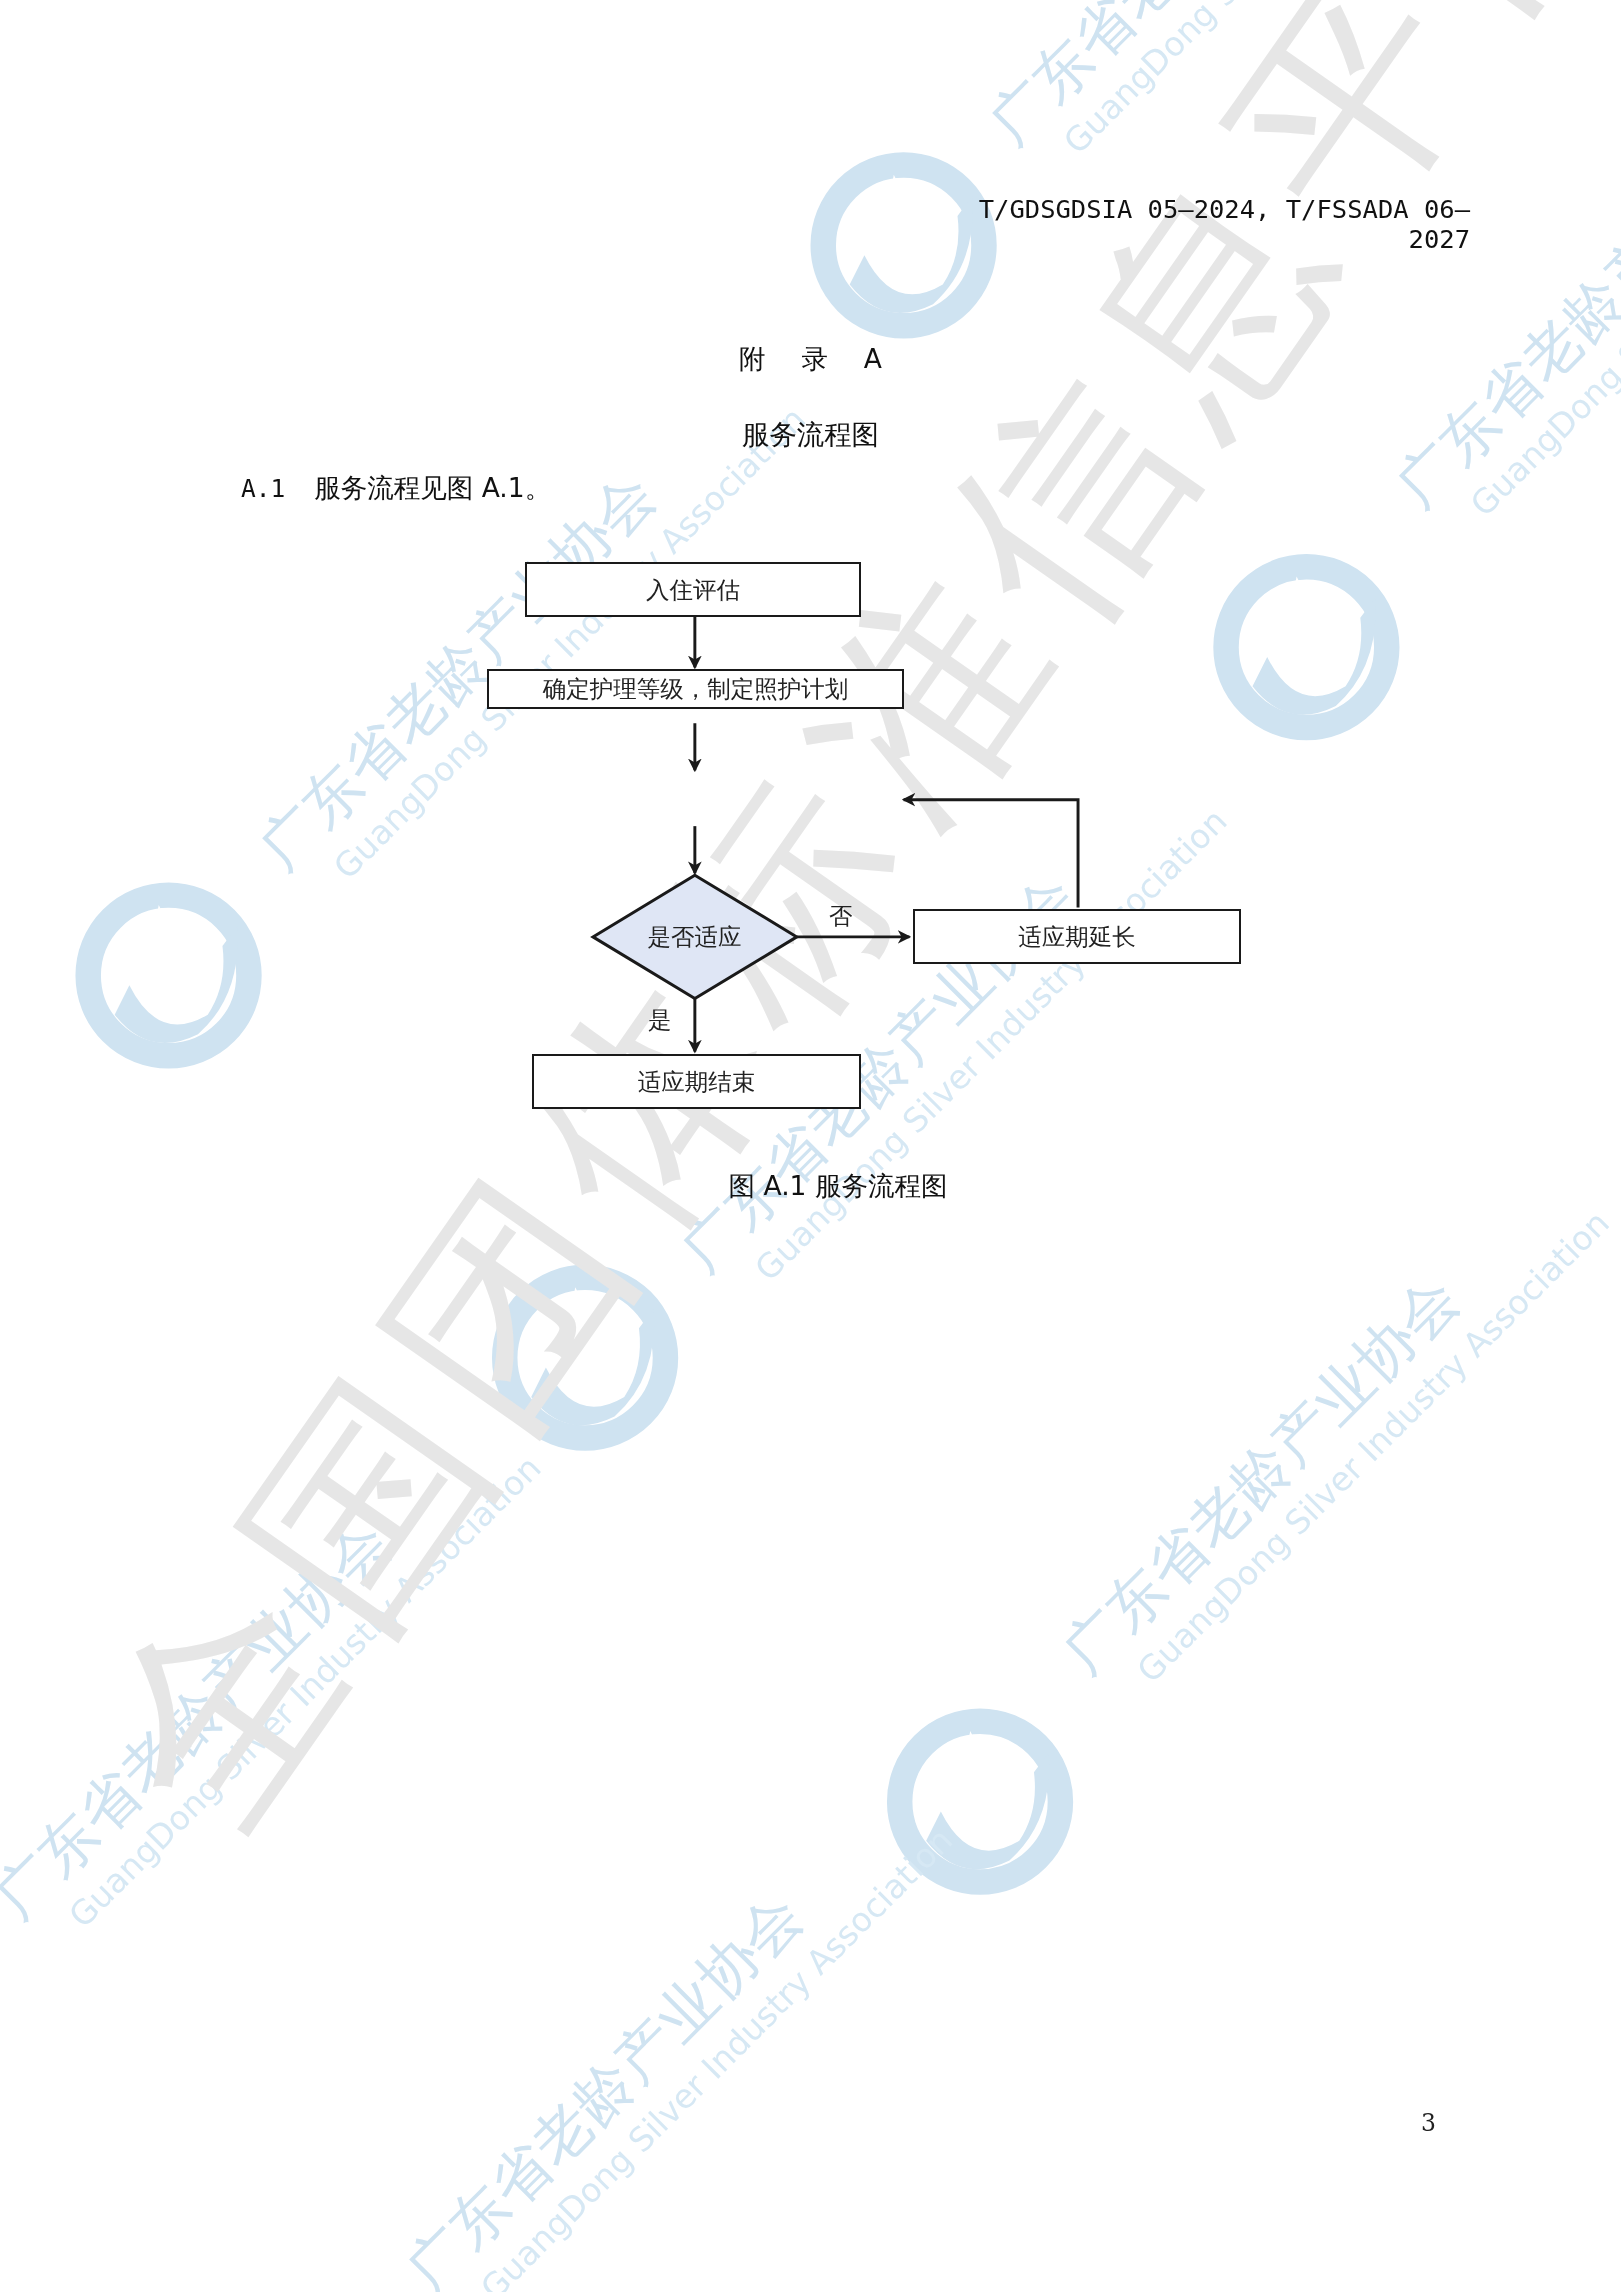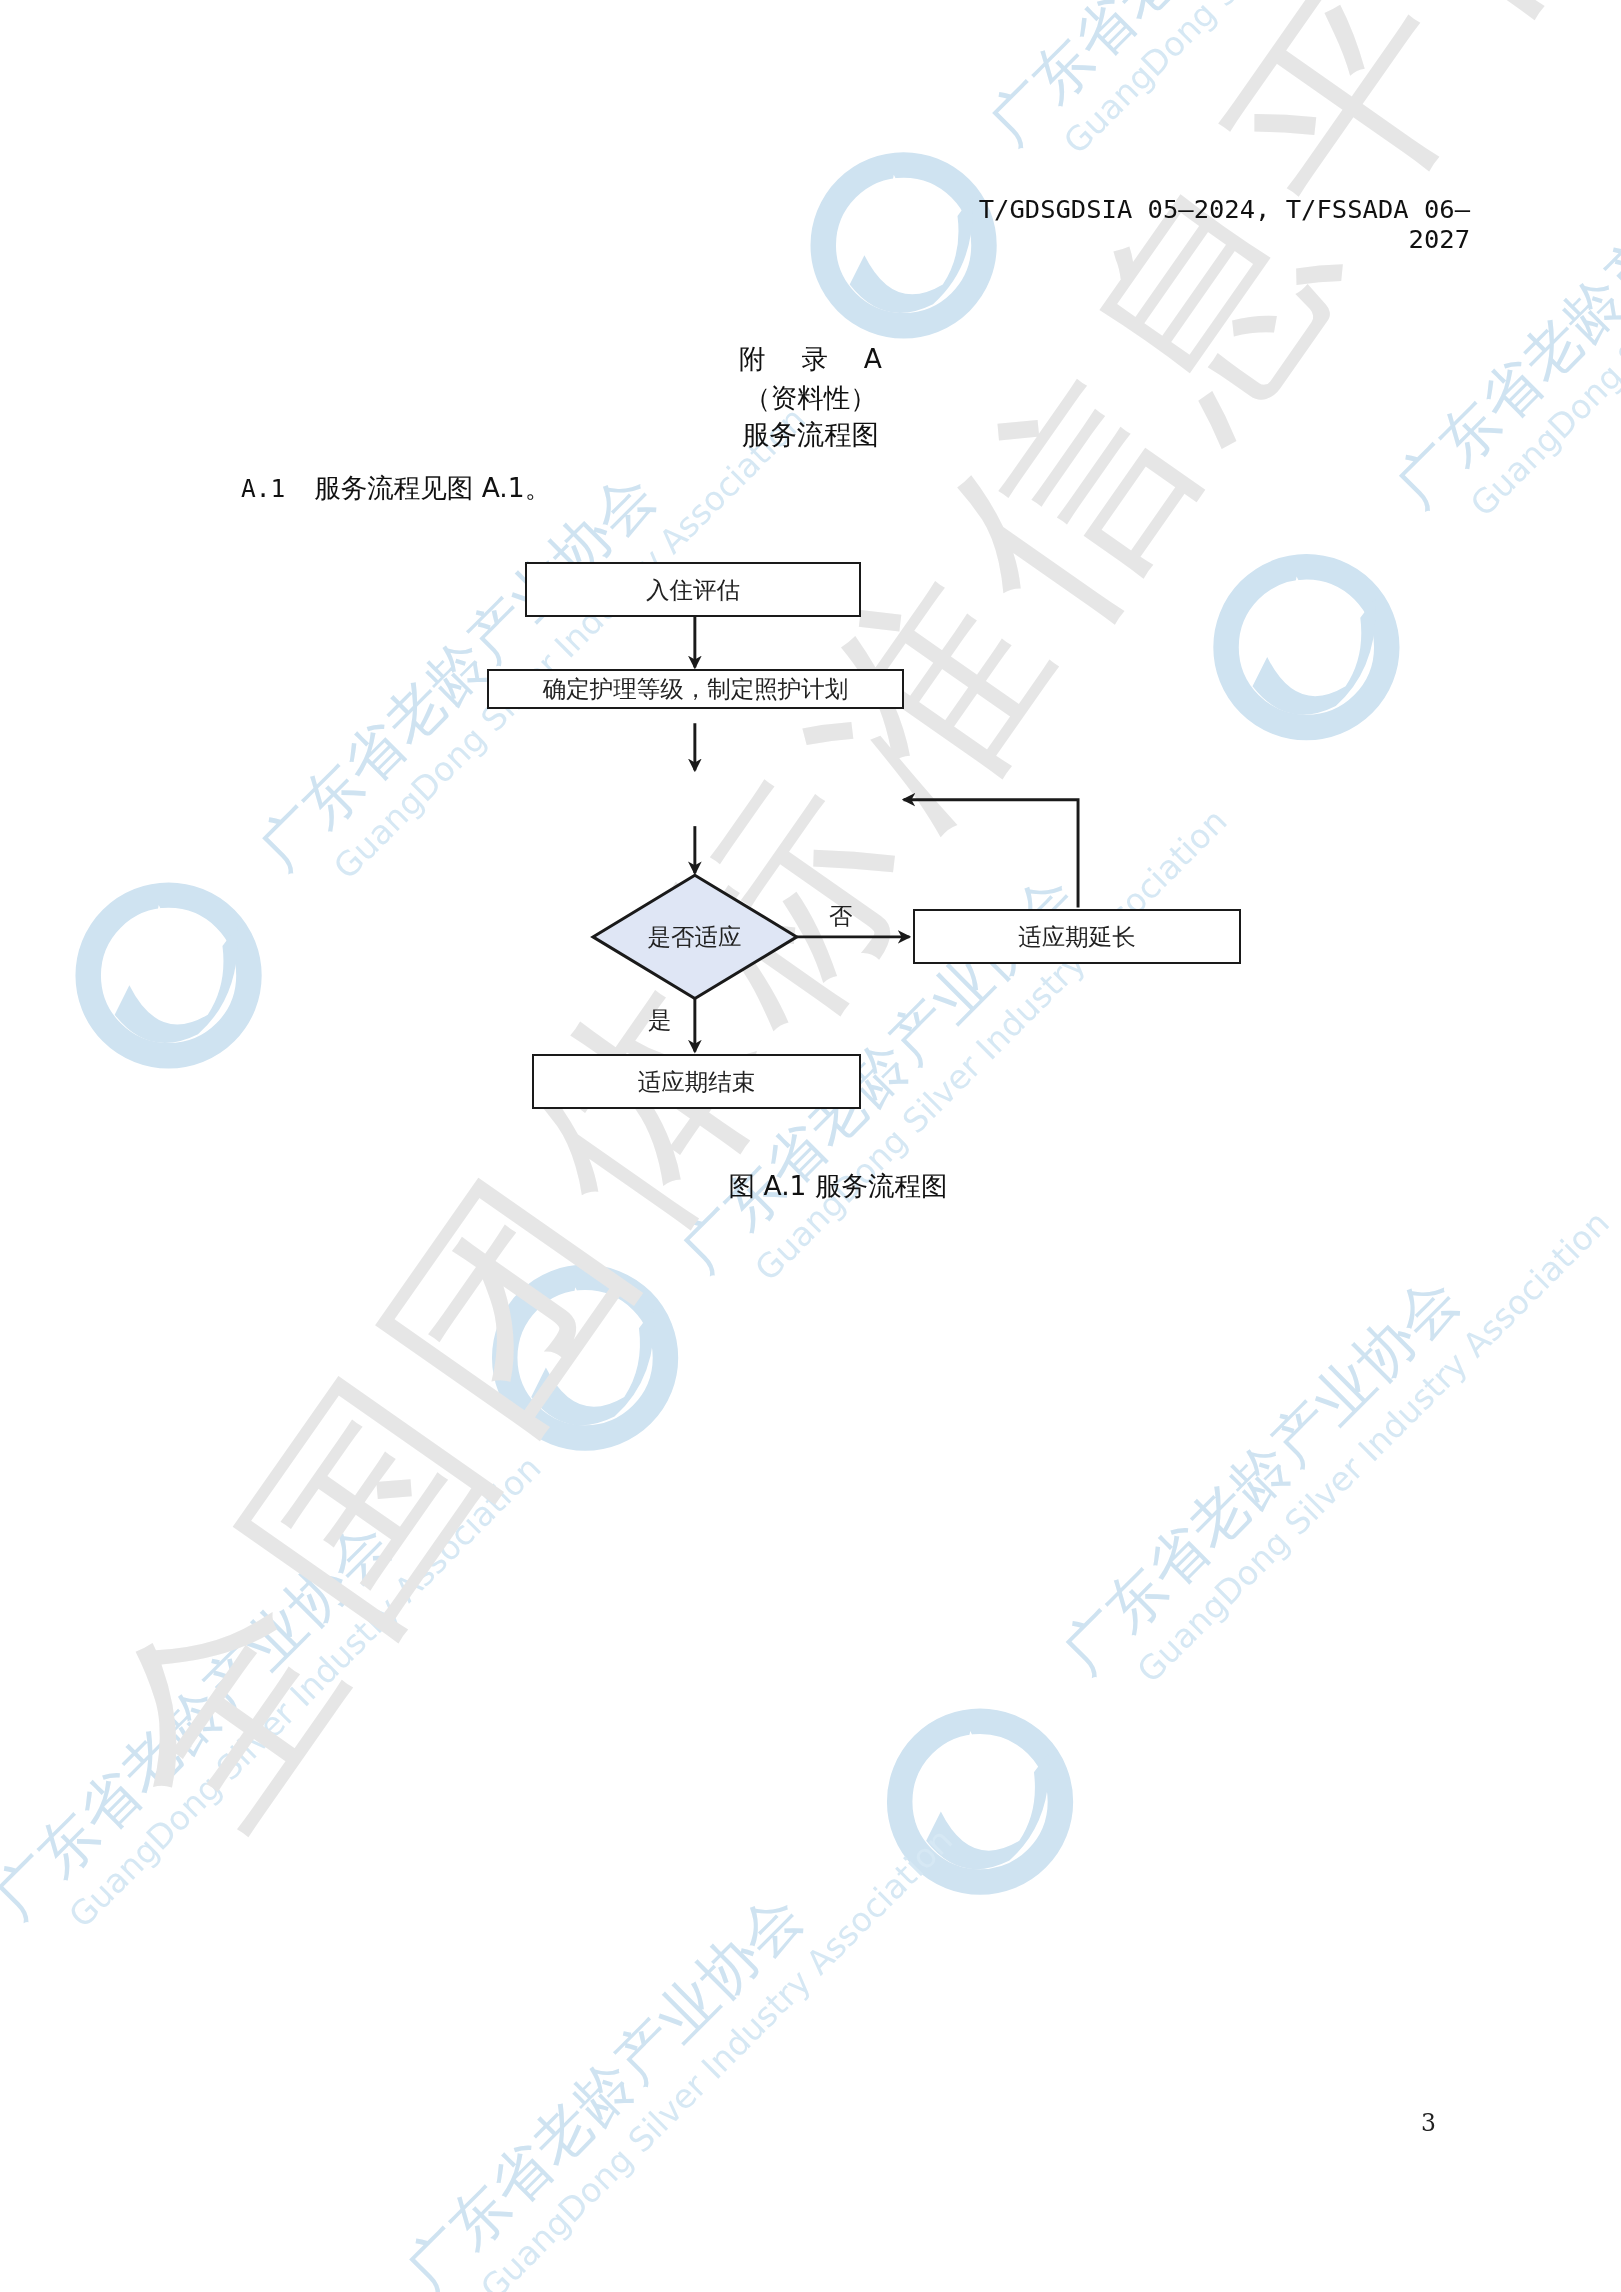--- a/index.html
+++ b/index.html
@@ -109,21 +109,20 @@
 
 <div class="layer content">
 
   <div class="abs header-code">T/GDSGDSIA 05—2024, T/FSSADA 06—2027</div>
 
   <div class="abs title-block appendix-label">
     <span>附</span>
     <span>录</span>
     <span>A</span>
   </div>
-  <div class="abs title-block appendix-type">（资料性）</div>
   <div class="abs title-block appendix-title">服务流程图</div>
 
   <div class="abs section-line">
     <span class="num">A.1</span><span>服务流程见图 A.1。</span>
   </div>
 
   <div class="abs" style="left:0;top:0;width:1621px;height:1274px;">
     <svg class="abs" style="left:0;top:0;" width="1621" height="1274" viewBox="0 0 1654 1300" xmlns="http://www.w3.org/2000/svg">
       <defs>
         <marker id="arrow" markerWidth="14" markerHeight="14" refX="12" refY="7" orient="auto" markerUnits="userSpaceOnUse">

